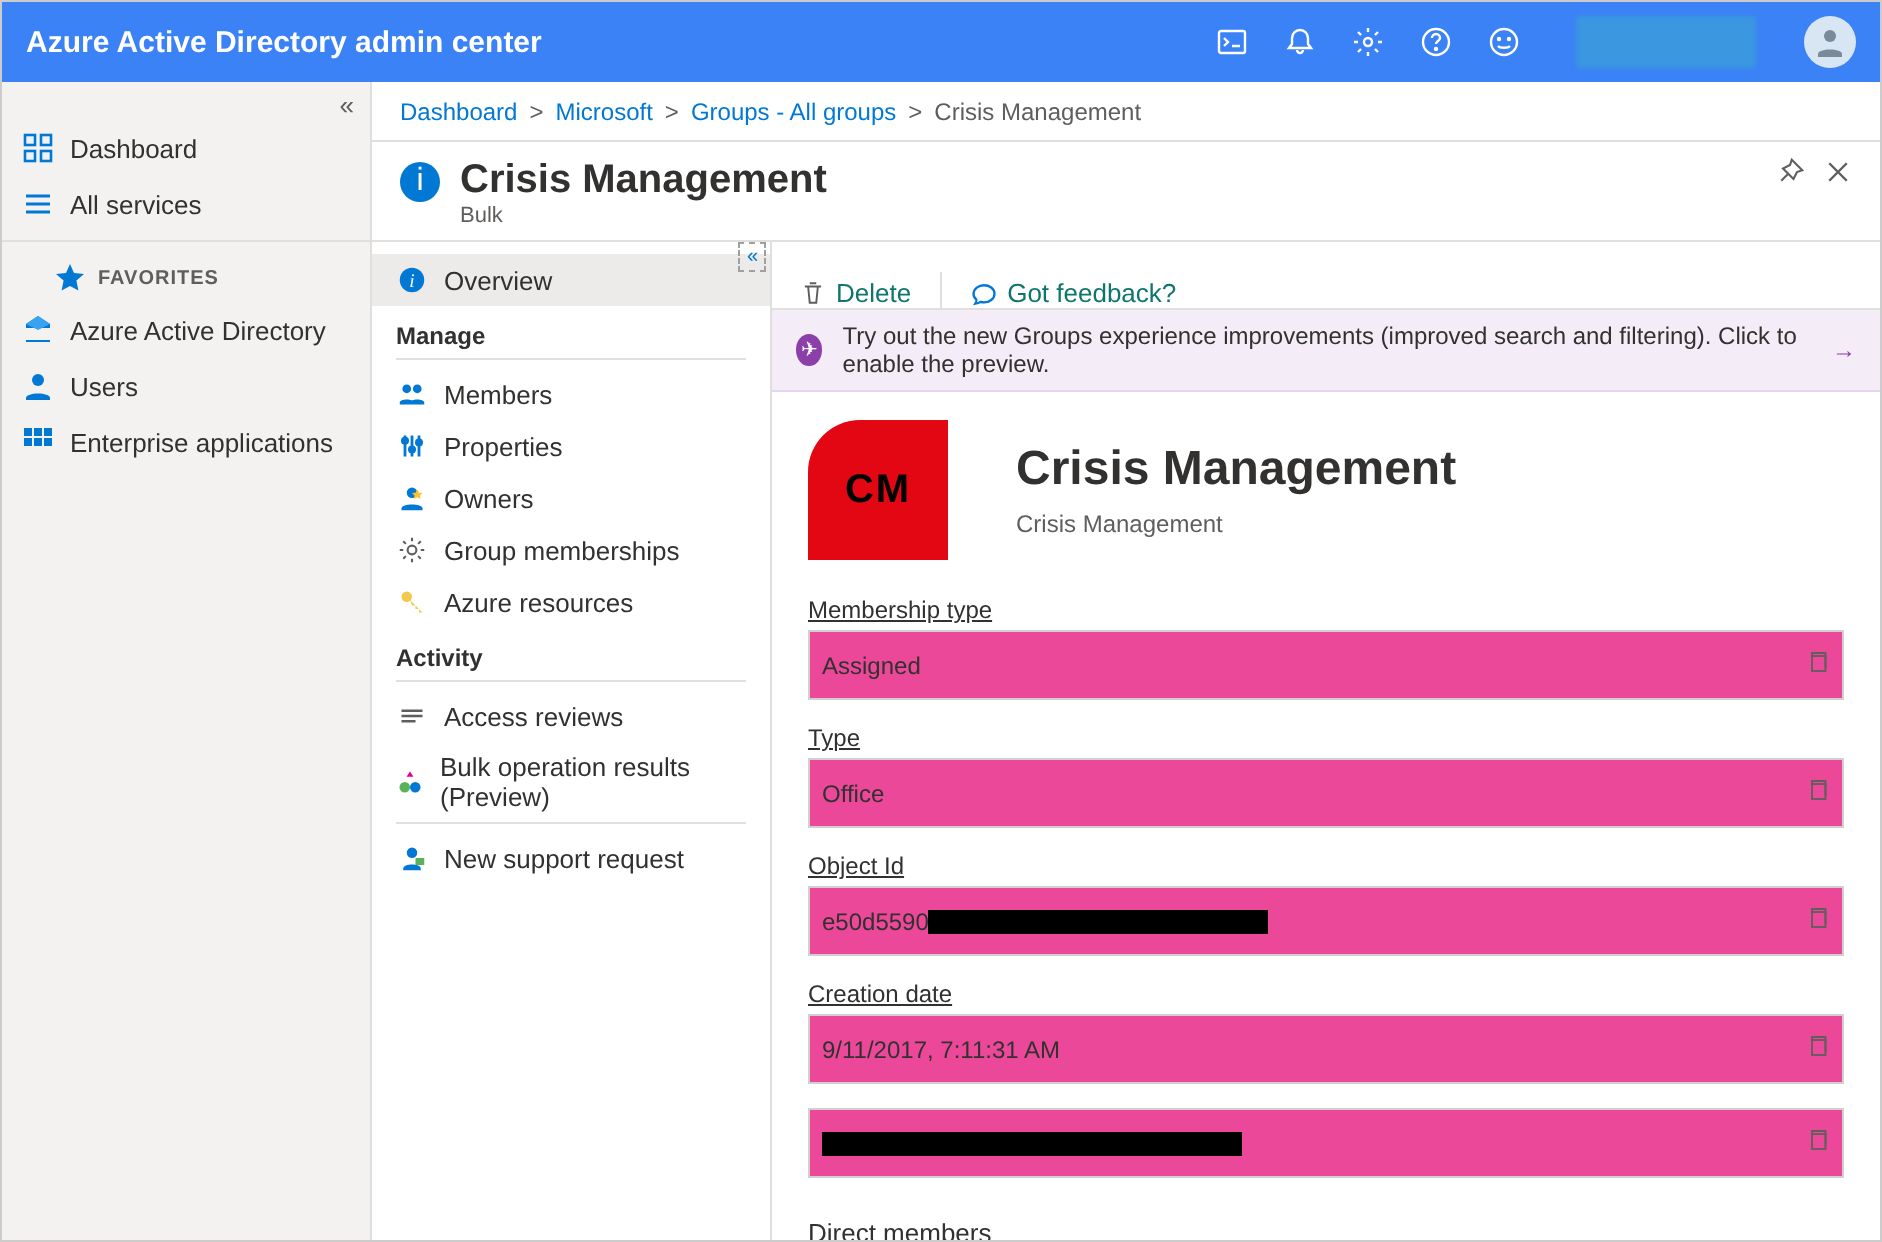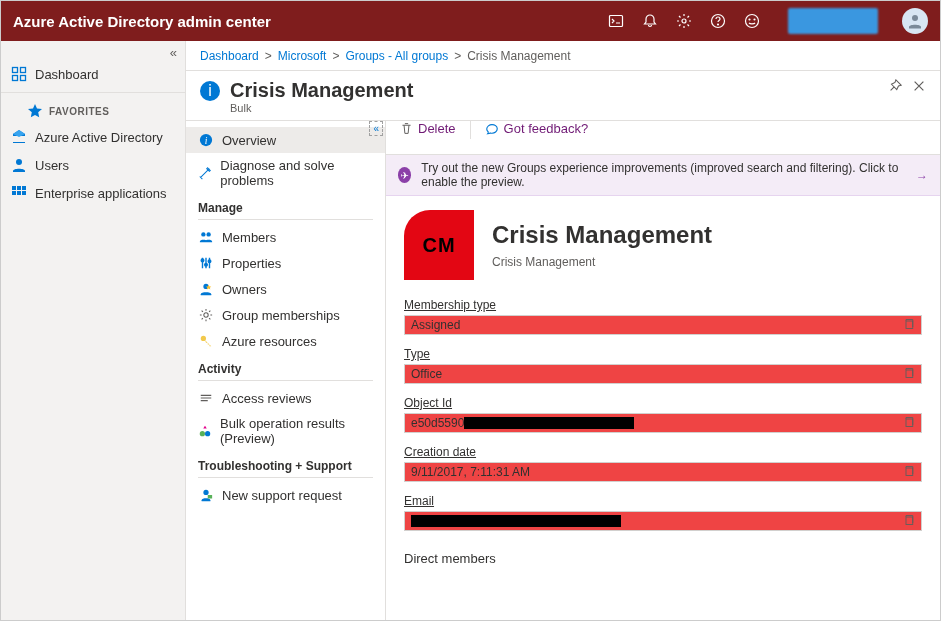--- a/index.html
+++ b/index.html
@@ -1,19 +1,19 @@
 <!DOCTYPE html>
 <html><head>
 <meta charset="utf-8">
 <style>
   * { box-sizing: border-box; margin: 0; padding: 0; }
   body { font-family: "Segoe UI", Arial, sans-serif; background: #fff; color: #323130; overflow: hidden; }
   .app { width: 941px; height: 621px; display: flex; flex-direction: column; border: 1px solid #ccc; }
   
-  .topbar { height: 40px; background: #7f1d1d; color: #fff; display:flex; align-items:center; padding: 0 12px; }
+  .topbar { height: 40px; background: #3b82f6; color: #fff; display:flex; align-items:center; padding: 0 12px; }
   .topbar .title { font-size: 15px; font-weight:600; flex: 1; }
   .topbar .icons { display:flex; align-items:center; gap: 18px; }
   .topbar .icon { width:16px; height:16px; display:flex; align-items:center; justify-content:center; cursor:pointer; }
   .topbar .account-blur { width:90px; height:26px; background:#3a97e0; border-radius:2px; filter:blur(1px); margin-left:10px; margin-right:6px;}
   .topbar .avatar { width:26px; height:26px; background:#d8e6f3; border-radius:50%; display:flex; align-items:center; justify-content:center;}
   .topbar .avatar svg { width:18px; height:18px; fill:#7a8a99; }
   
   .body { flex:1; display:flex; min-height:0; }
   .left { width:185px; background:#f3f2f1; border-right:1px solid #e1dfdd; font-size:13px; display:flex; flex-direction:column; }
   .left .collapse { text-align:right; padding:4px 8px 0 0; color:#605e5c; cursor:pointer;}
@@ -37,34 +37,34 @@
   .content { flex:1; display:flex; min-height:0; }
   .subnav { width:200px; border-right:1px solid #e1dfdd; font-size:13px; padding:6px 0; overflow-y:auto; position:relative;}
   .subnav::before { content:""; position:absolute; top:-3px; right:8px; font-size:10px; color:#0078d4;}
   .subnav .collapse2 { position:absolute; top:0; right:2px; font-size:10px; color:#0078d4; border:1px dashed #a0a0a0; padding:1px 3px; cursor:pointer;}
   .subnav .section { font-weight:600; font-size:12px; padding:8px 12px 4px; color:#323130;}
   .subnav hr { border:none; border-top:1px solid #e1dfdd; margin:0 12px 4px; }
   .subnav .navitem { display:flex; align-items:center; gap:8px; padding:5px 12px; cursor:pointer; }
   .subnav .navitem.selected { background:#edebe9; }
   .subnav .ic svg { width:14px; height:14px; }
   .main { flex:1; display:flex; flex-direction:column; min-width:0; overflow:hidden;}
-  .toolbar { height:34px; border-bottom:1px solid #e1dfdd; display:flex; align-items:flex-start; gap:14px; padding:0 14px; font-size:13px; color:#701a75;}
+  .toolbar { height:34px; border-bottom:1px solid #e1dfdd; display:flex; align-items:flex-end; gap:14px; padding:0 14px; font-size:13px; color:#0f766e;}
   .toolbar .tbtn { display:flex; align-items:center; gap:5px; cursor:pointer; }
   .toolbar .divider { width:1px; height:18px; background:#e1dfdd;}
   .banner { background:#f4ecf7; border-bottom:1px solid #e6d4ef; display:flex; align-items:center; gap:10px; padding:6px 12px; font-size:12px; color:#323130; cursor:pointer;}
   .banner .bic { width:16px; height:16px; border-radius:50%; background:#8b3fa8; display:flex; align-items:center; justify-content:center; color:#fff; font-size:10px;}
   .banner .arrow { margin-left:auto; color:#8b3fa8; }
   .scroll { flex:1; overflow-y:auto; padding:14px 18px 24px 18px; position:relative;}
-  .hero { display:flex; gap:18px; align-items:center; margin-bottom:18px;}
+  .hero { display:flex; gap:34px; align-items:center; margin-bottom:18px;}
   .hero .tile { width:70px; height:70px; background:#e30613; border-top-left-radius:26px; display:flex; align-items:center; justify-content:center; color:#000; font-size:20px; font-weight:600; letter-spacing:1px;}
   .hero .h2 { font-size:24px; font-weight:700; }
   .hero .hs { font-size:12px; color:#605e5c; margin-top:6px;}
   .field { margin-bottom:12px; }
   .field label { font-size:12px; display:block; margin-bottom:3px;text-decoration:underline;}
-  .field .val { background:#ef4444; border:1px solid #d2d0ce; font-size:12px; padding:2px 6px; display:flex; align-items:center; height:20px; color:#323130;}
+  .field .val { background:#ec4899; border:1px solid #d2d0ce; font-size:12px; padding:2px 6px; display:flex; align-items:center; height:35px; color:#323130;}
   .field .val .copy { margin-left:auto; cursor:pointer; }
   .redact { background:#000; display:inline-block; height:12px; }
   .section-title { font-size:13px; margin-top:20px; }
   
   ::-webkit-scrollbar { width:10px; }
   ::-webkit-scrollbar-thumb { background:#c8c6c4; border-radius:6px;}
 </style>
 </head>
 <body>
 
@@ -123,20 +123,28 @@
           <div class="item">
             <span class="ic">
               <svg width="16" height="16" viewBox="0 0 16 16" fill="none" stroke="#0078d4" stroke-width="1.3">
                 <rect x="1.5" y="1.5" width="5" height="5"></rect>
                 <rect x="9.5" y="1.5" width="5" height="5"></rect>
                 <rect x="1.5" y="9.5" width="5" height="5"></rect>
                 <rect x="9.5" y="9.5" width="5" height="5"></rect>
               </svg>
             </span>
             <span>Dashboard</span>
+          </div>
+          <div class="item">
+            <span class="ic">
+              <svg width="16" height="16" viewBox="0 0 16 16" fill="none" stroke="#0078d4" stroke-width="1.6">
+                <path d="M2 4h12M2 8h12M2 12h12"></path>
+              </svg>
+            </span>
+            <span>All services</span>
           </div>
         </div>
       <div class="sep"></div>
       <div class="fav-label" style="display:flex;align-items:center;gap:6px;">
         <span class="ic">
             <svg viewBox="0 0 16 16" fill="#0078d4">
               <path d="M8 1l2 4.5 5 .5-3.8 3.3 1 5L8 12l-4.2 2.3 1-5L1 6l5-.5z"></path>
             </svg>
           </span>
         <span>FAVORITES</span>
@@ -208,28 +216,20 @@
           <span class="collapse2">«</span>
         <div class="navitem selected">
               <span class="ic">
                 <svg width="16" height="16" viewBox="0 0 16 16">
                   <circle cx="8" cy="8" r="7" fill="#0078d4"></circle>
                   <text x="8" y="12" text-anchor="middle" fill="#fff" font-size="11" font-family="Georgia" font-style="italic">i</text>
                 </svg>
               </span>
               <span>Overview</span>
             </div>
-            <div class="navitem">
-              <span class="ic">
-                <svg width="16" height="16" viewBox="0 0 16 16" fill="none" stroke="#0078d4" stroke-width="1.2">
-                  <path d="M3 13L13 3M11 2l3 3-1 1-3-3zM2 12l3 3"></path>
-                </svg>
-              </span>
-              <span>Diagnose and solve problems</span>
-            </div>
             <div class="section">Manage</div>
             <hr>
             <div class="navitem">
               <span class="ic">
                 <svg width="16" height="16" viewBox="0 0 16 16" fill="#0078d4">
                   <circle cx="5" cy="5" r="2.5"></circle>
                   <circle cx="11" cy="5" r="2.5"></circle>
                   <path d="M1 13c0-2.5 8-2.5 8 0v1H1zM7 13c0-2.5 8-2.5 8 0v1H7z"></path>
                 </svg>
               </span>
@@ -287,21 +287,20 @@
             <div class="navitem">
               <span class="ic">
                 <svg width="16" height="16" viewBox="0 0 16 16" fill="#59b159">
                   <circle cx="5" cy="11" r="3"></circle>
                   <circle cx="11" cy="11" r="3" fill="#0078d4"></circle>
                   <path d="M8 2l2 3H6z" fill="#e3008c"></path>
                 </svg>
               </span>
               <span>Bulk operation results (Preview)</span>
             </div>
-            <div class="section">Troubleshooting + Support</div>
             <hr>
             <div class="navitem">
               <span class="ic">
                 <svg width="16" height="16" viewBox="0 0 16 16" fill="#0078d4">
                   <circle cx="8" cy="5" r="3"></circle>
                   <path d="M3 14c0-3 10-3 10 0v1H3z"></path>
                   <rect x="10" y="8" width="5" height="4" fill="#59b159"></rect>
                 </svg>
               </span>
               <span>New support request</span>
@@ -373,21 +372,20 @@
                   <label>Creation date</label>
                   <div class="val">
                     <span>9/11/2017, 7:11:31 AM</span>
                     <span class="copy"><svg width="12" height="12" viewBox="0 0 16 16" fill="none" stroke="#605e5c" stroke-width="1.2">
                         <rect x="4" y="4" width="9" height="10"></rect>
                         <path d="M4 4V2h9v10"></path>
                       </svg></span>
                   </div>
                 </div>
                 <div class="field">
-                  <label>Email</label>
                   <div class="val">
                     <span></span>
                     <span class="redact" style="width: 210px;"></span>
                     <span class="copy"><svg width="12" height="12" viewBox="0 0 16 16" fill="none" stroke="#605e5c" stroke-width="1.2">
                         <rect x="4" y="4" width="9" height="10"></rect>
                         <path d="M4 4V2h9v10"></path>
                       </svg></span>
                   </div>
                 </div>
               </div>

